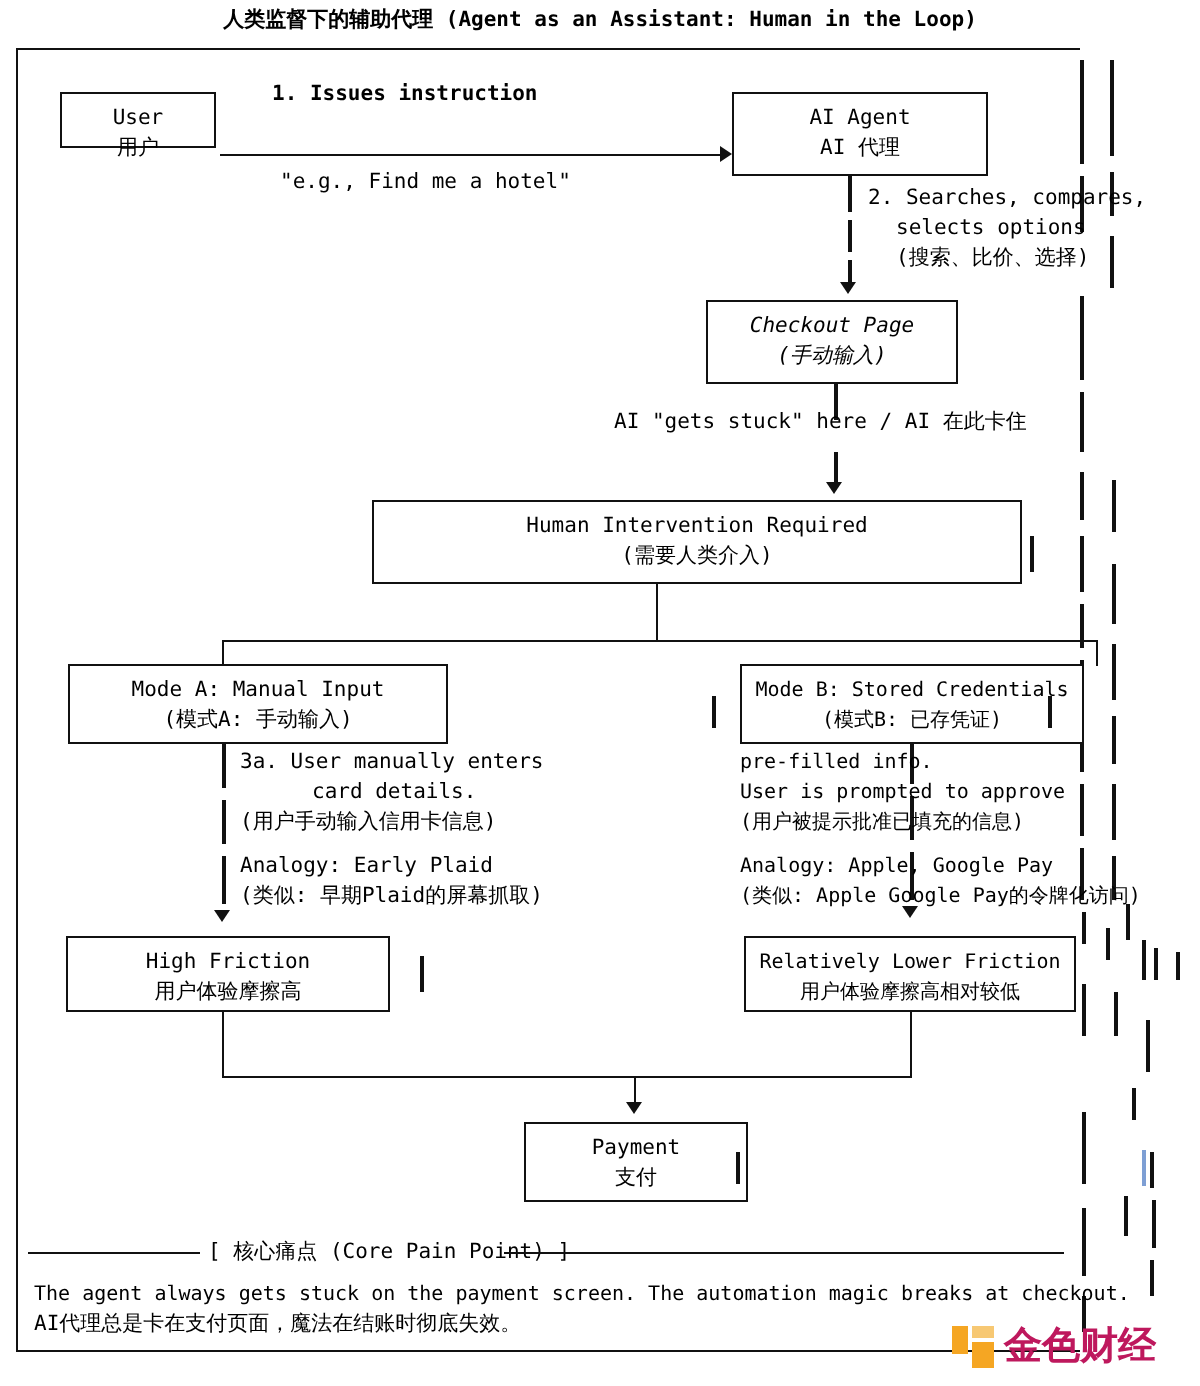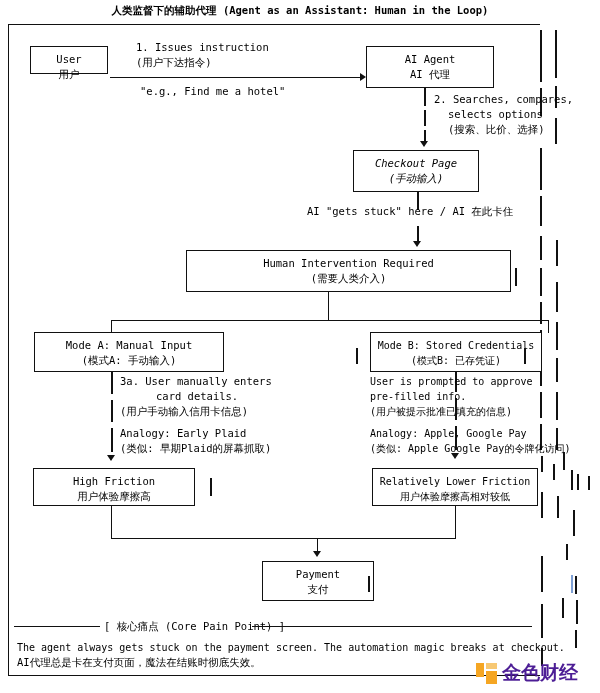--- a/index.html
+++ b/index.html
@@ -182,21 +182,21 @@
   .wm-mark .sq-c {
     position: absolute;
     left: 10px; top: 8px;
     width: 11px; height: 13px;
     background: #F5A623;
   }
   .wm-text {
     font-family: "DejaVu Sans", "Liberation Sans", sans-serif;
     font-size: 19px;
     font-weight: 700;
-    color: #4c1d95;
+    color: #be185d;
     letter-spacing: 0px;
     white-space: nowrap;
   }
 </style>
 </head>
 <body>
 
 <div id="canvas">
 
   <div class="diagram-title">人类监督下的辅助代理 (Agent as an Assistant: Human in the Loop)</div>
@@ -248,23 +248,22 @@
   </div>
 
   <div class="node" style="left:366px; top:46px; width:128px; height:42px;">
     <span class="ln">AI Agent</span>
     <span class="ln">AI 代理</span>
   </div>
 
   <div class="hline" style="left:110px; top:77px; width:252px;"></div>
   <div class="arrow-right" style="left:360px; top:73px;"></div>
 
-  <div class="label" style="left:136px; top:40px;">
+  <div class="label" style="left:136px; top:40px;font-weight:bold;">
     <span class="ln">1. Issues instruction</span>
-    <span class="ln">(用户下达指令)</span>
   </div>
   <div class="label" style="left:140px; top:84px;">
     <span class="ln">"e.g., Find me a hotel"</span>
   </div>
 
   <div class="dashv" style="left:424px; top:88px;  height:18px;"></div>
   <div class="dashv" style="left:424px; top:110px; height:16px;"></div>
   <div class="dashv" style="left:424px; top:130px; height:12px;"></div>
   <div class="arrow-down" style="left:420px; top:141px;"></div>
 
@@ -325,22 +324,22 @@
     <span class="ln">Analogy: Early Plaid</span>
     <span class="ln">(类似: 早期Plaid的屏幕抓取)</span>
   </div>
 
   <div class="dashv" style="left:455px; top:372px; height:20px;"></div>
   <div class="dashv" style="left:455px; top:398px; height:22px;"></div>
   <div class="dashv" style="left:455px; top:426px; height:24px;"></div>
   <div class="arrow-down" style="left:451px; top:453px;"></div>
 
   <div class="label" style="left:370px; top:374px; font-size:10px;">
+    <span class="ln">pre-filled info.</span>
     <span class="ln">User is prompted to approve</span>
-    <span class="ln">pre-filled info.</span>
     <span class="ln">(用户被提示批准已填充的信息)</span>
     <span class="ln" style="height:7px;"></span>
     <span class="ln">Analogy: Apple, Google Pay</span>
     <span class="ln">(类似: Apple Google Pay的令牌化访问)</span>
   </div>
 
   <div class="node" style="left:33px; top:468px; width:162px; height:38px;">
     <span class="ln">High Friction</span>
     <span class="ln">用户体验摩擦高</span>
   </div>

